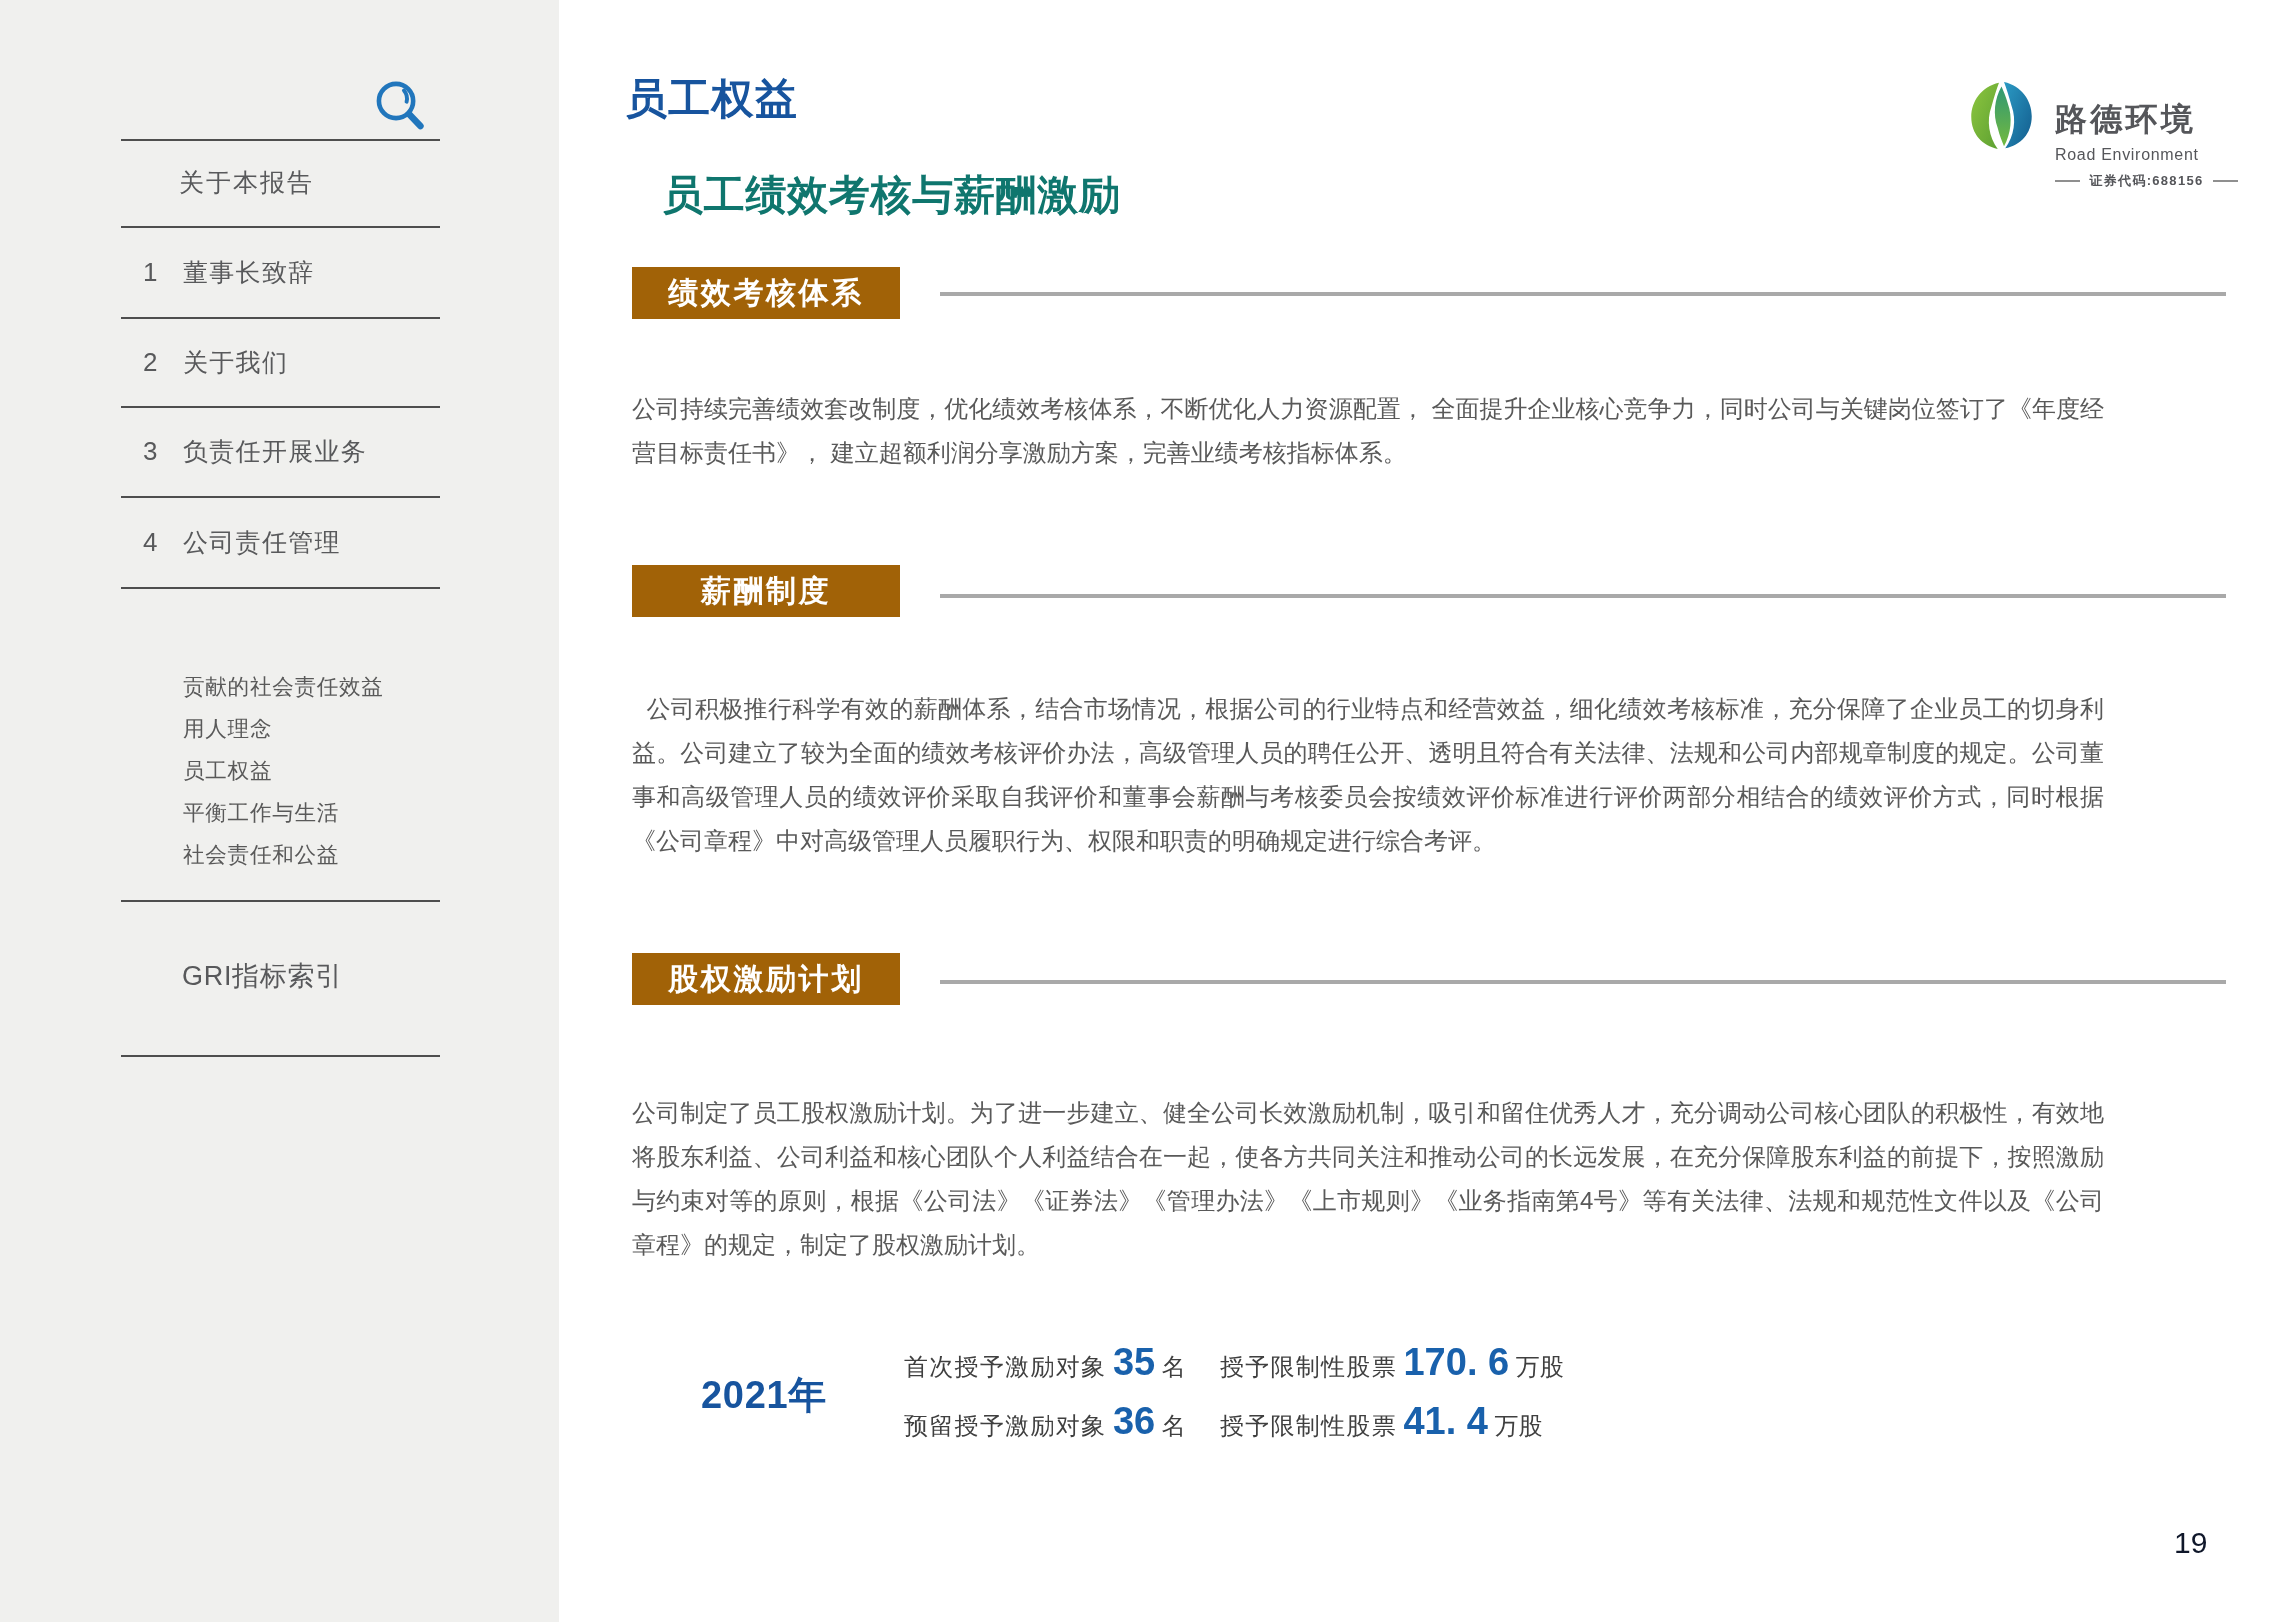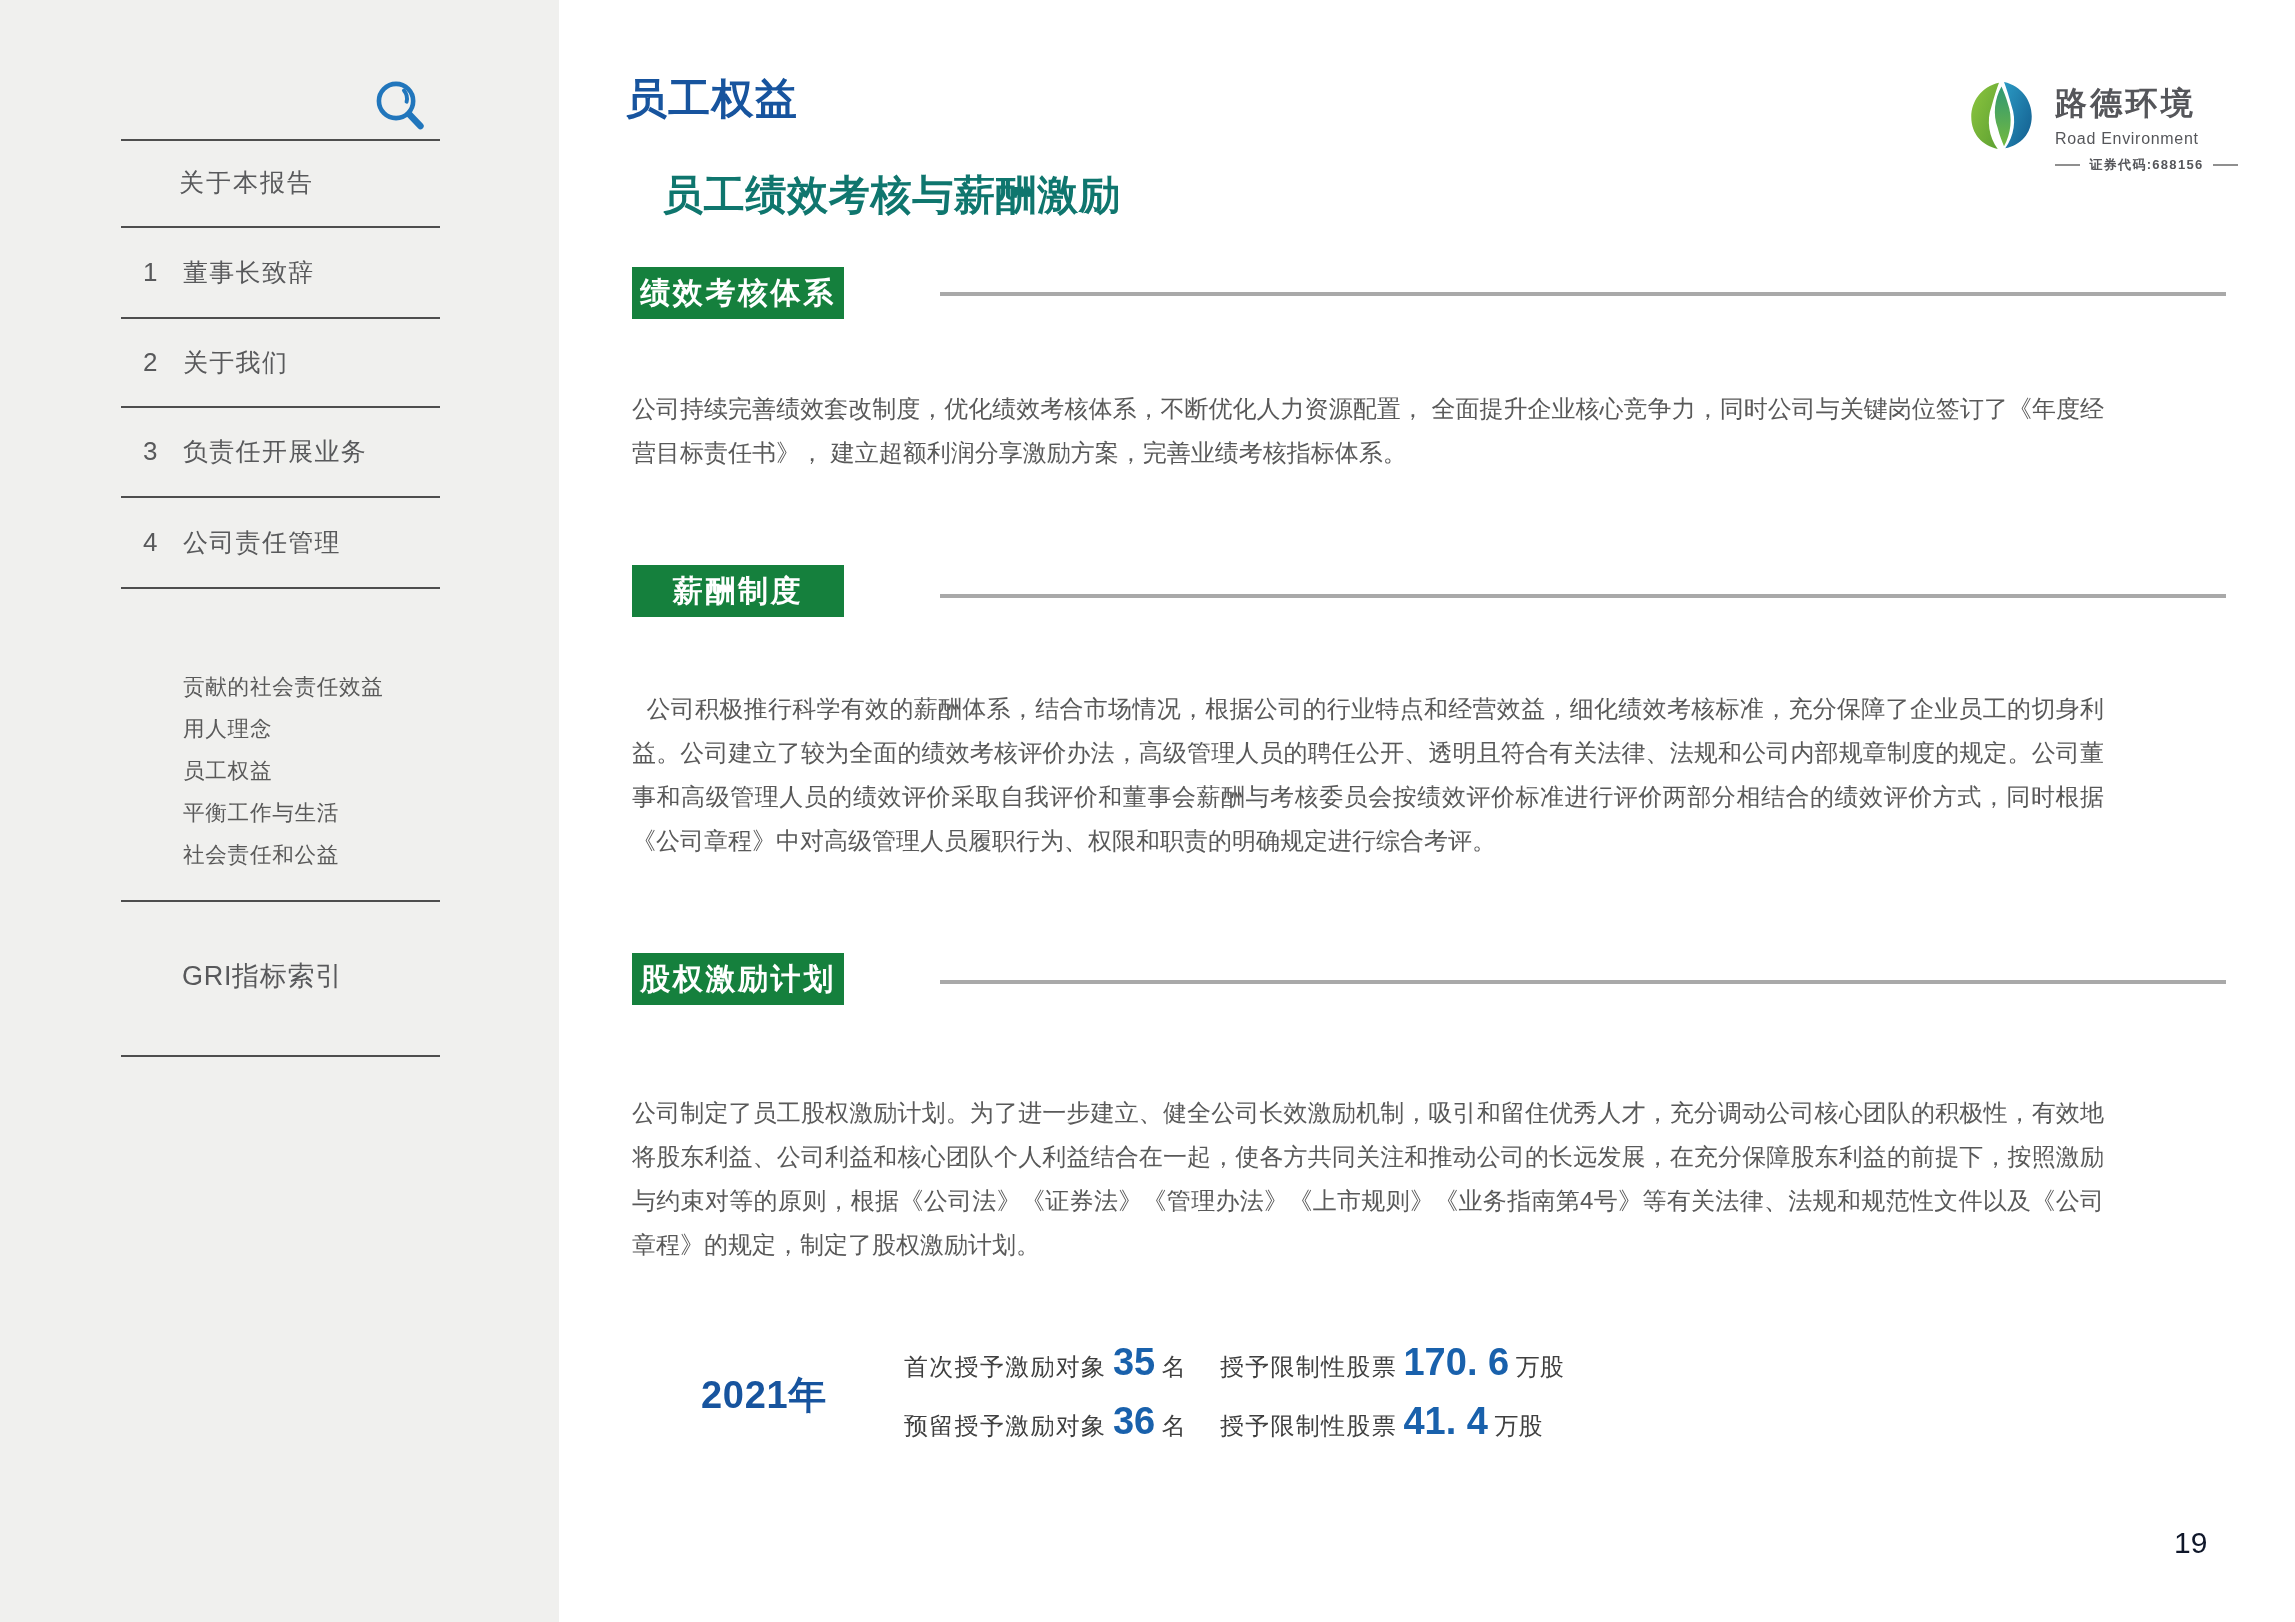--- a/index.html
+++ b/index.html
@@ -19,27 +19,27 @@
   .globe{position:absolute;left:134px;top:1.3px;width:38px;height:38px;}
   .sub-item{position:absolute;left:183px;width:366px;height:35px;line-height:35px;
     font-size:21.6px;color:#595959;letter-spacing:0.7px;cursor:pointer;}
   .gri{position:absolute;left:182px;width:366px;height:39px;line-height:39px;
     font-size:27px;color:#58595b;letter-spacing:0.7px;cursor:pointer;}
   
   .title{position:absolute;left:625px;top:71px;font-size:42px;font-weight:bold;color:#17549e;letter-spacing:1.3px;}
   .subtitle{position:absolute;left:662px;top:168px;font-size:41px;font-weight:bold;color:#0f766e;letter-spacing:0.7px;}
   .logo-icon{position:absolute;left:1970px;top:81px;width:63px;height:69px;}
   .logo-text{position:absolute;left:2055px;top:82px;width:183px;}
-  .logo-cn{font-size:32px;font-weight:bold;color:#55565a;letter-spacing:3.3px;}
+  .logo-cn{font-size:32px;font-weight:bold;color:#55565a;letter-spacing:3.3px;margin-top:16px;}
   .logo-en{font-size:16px;color:#55565a;letter-spacing:0.7px;margin-top:3.9px;}
   .logo-code-row{display:flex;align-items:center;margin-top:7.9px;}
   .logo-dash{width:29px;height:2px;background:#8f8f8f;}
   .logo-code{font-size:13px;font-weight:bold;color:#55565a;letter-spacing:1.3px;margin:0 9px;white-space:nowrap;}
   
-  .sec-box{position:absolute;left:632px;width:212px;height:52px;background:#15803d;
+  .sec-box{position:absolute;left:632px;width:268px;height:52px;background:#a16207;
     color:#ffffff;font-size:30px;font-weight:bold;letter-spacing:2.6px;
     display:flex;align-items:center;justify-content:center;}
   .sec-line{position:absolute;left:940px;width:1286px;height:3.9px;background:#a9a9a9;}
   .para{position:absolute;left:632px;width:1472px;font-size:24px;line-height:44px;
     color:#595959;text-align:justify;}
   .para.indented{text-indent:14.4px;}
   
   .year{position:absolute;left:701px;top:1370px;font-size:38px;font-weight:bold;color:#17549e;letter-spacing:0.7px;}
   .stat-row{position:absolute;left:904px;display:flex;align-items:baseline;white-space:nowrap;}
   .stat-label{font-size:24px;color:#3f3f3f;letter-spacing:1.3px;}

